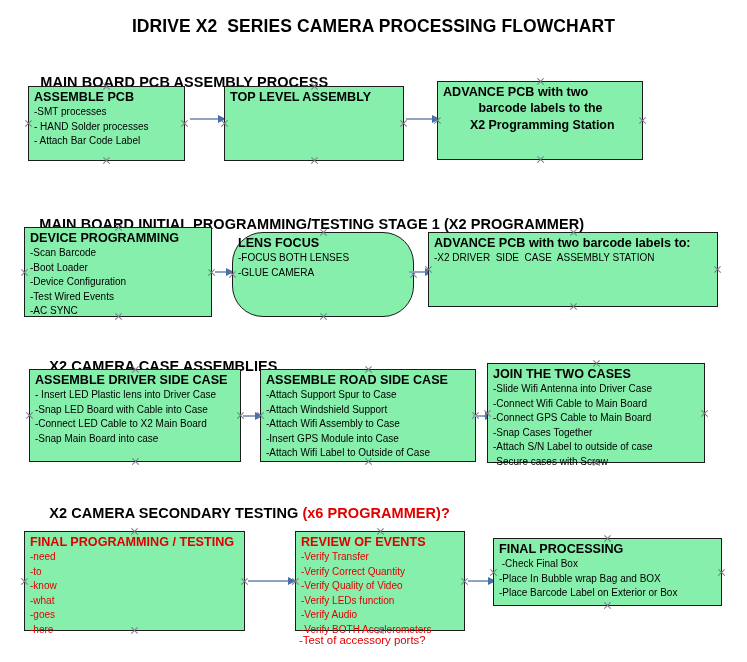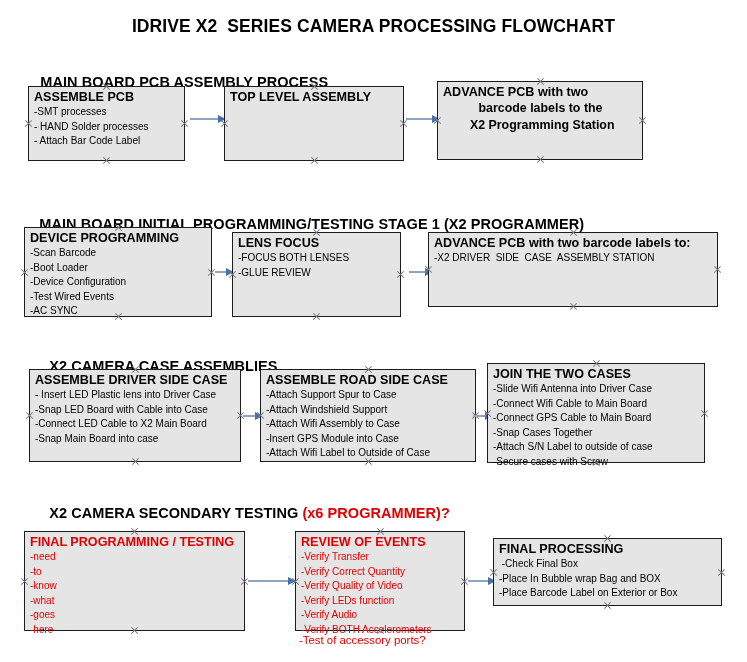--- a/index.html
+++ b/index.html
@@ -45,21 +45,21 @@
     white-space: pre;
   }
   .section-head .suffix-red {
     color: #e00000;
   }
 
   
   .node {
     position: absolute;
     box-sizing: border-box;
-    background: #e5e5e5;
+    background: #86efac;
     border: 1.4px solid #1c1c1c;
     padding: 3px 4px 2px 5px;
     overflow: visible;
   }
   .node .n-title {
     font-size: 12.6px;
     font-weight: bold;
     line-height: 15px;
     white-space: pre;
   }
@@ -196,24 +196,24 @@
     <span class="handle h-bottom"></span>
     <span class="handle h-left"></span>
     <span class="handle h-right"></span>
   </div>
 
   <div class="conn" style="left:215px; top:267px; width:19px;">
     <span class="shaft"></span>
     <span class="head"></span>
   </div>
 
-  <div class="node" style="left:232px; top:232px; width:169px; height:85px;">
+  <div class="node" style="left:232px; top:232px; width:182px; height:85px;border-radius:31px;">
     <div class="n-title">LENS FOCUS</div>
     <div class="n-line">-FOCUS BOTH LENSES</div>
-    <div class="n-line">-GLUE REVIEW</div>
+    <div class="n-line">-GLUE CAMERA</div>
     <span class="handle h-top"></span>
     <span class="handle h-bottom"></span>
     <span class="handle h-left"></span>
     <span class="handle h-right"></span>
   </div>
 
   <div class="conn" style="left:409px; top:267px; width:24px;">
     <span class="shaft"></span>
     <span class="head"></span>
   </div>

